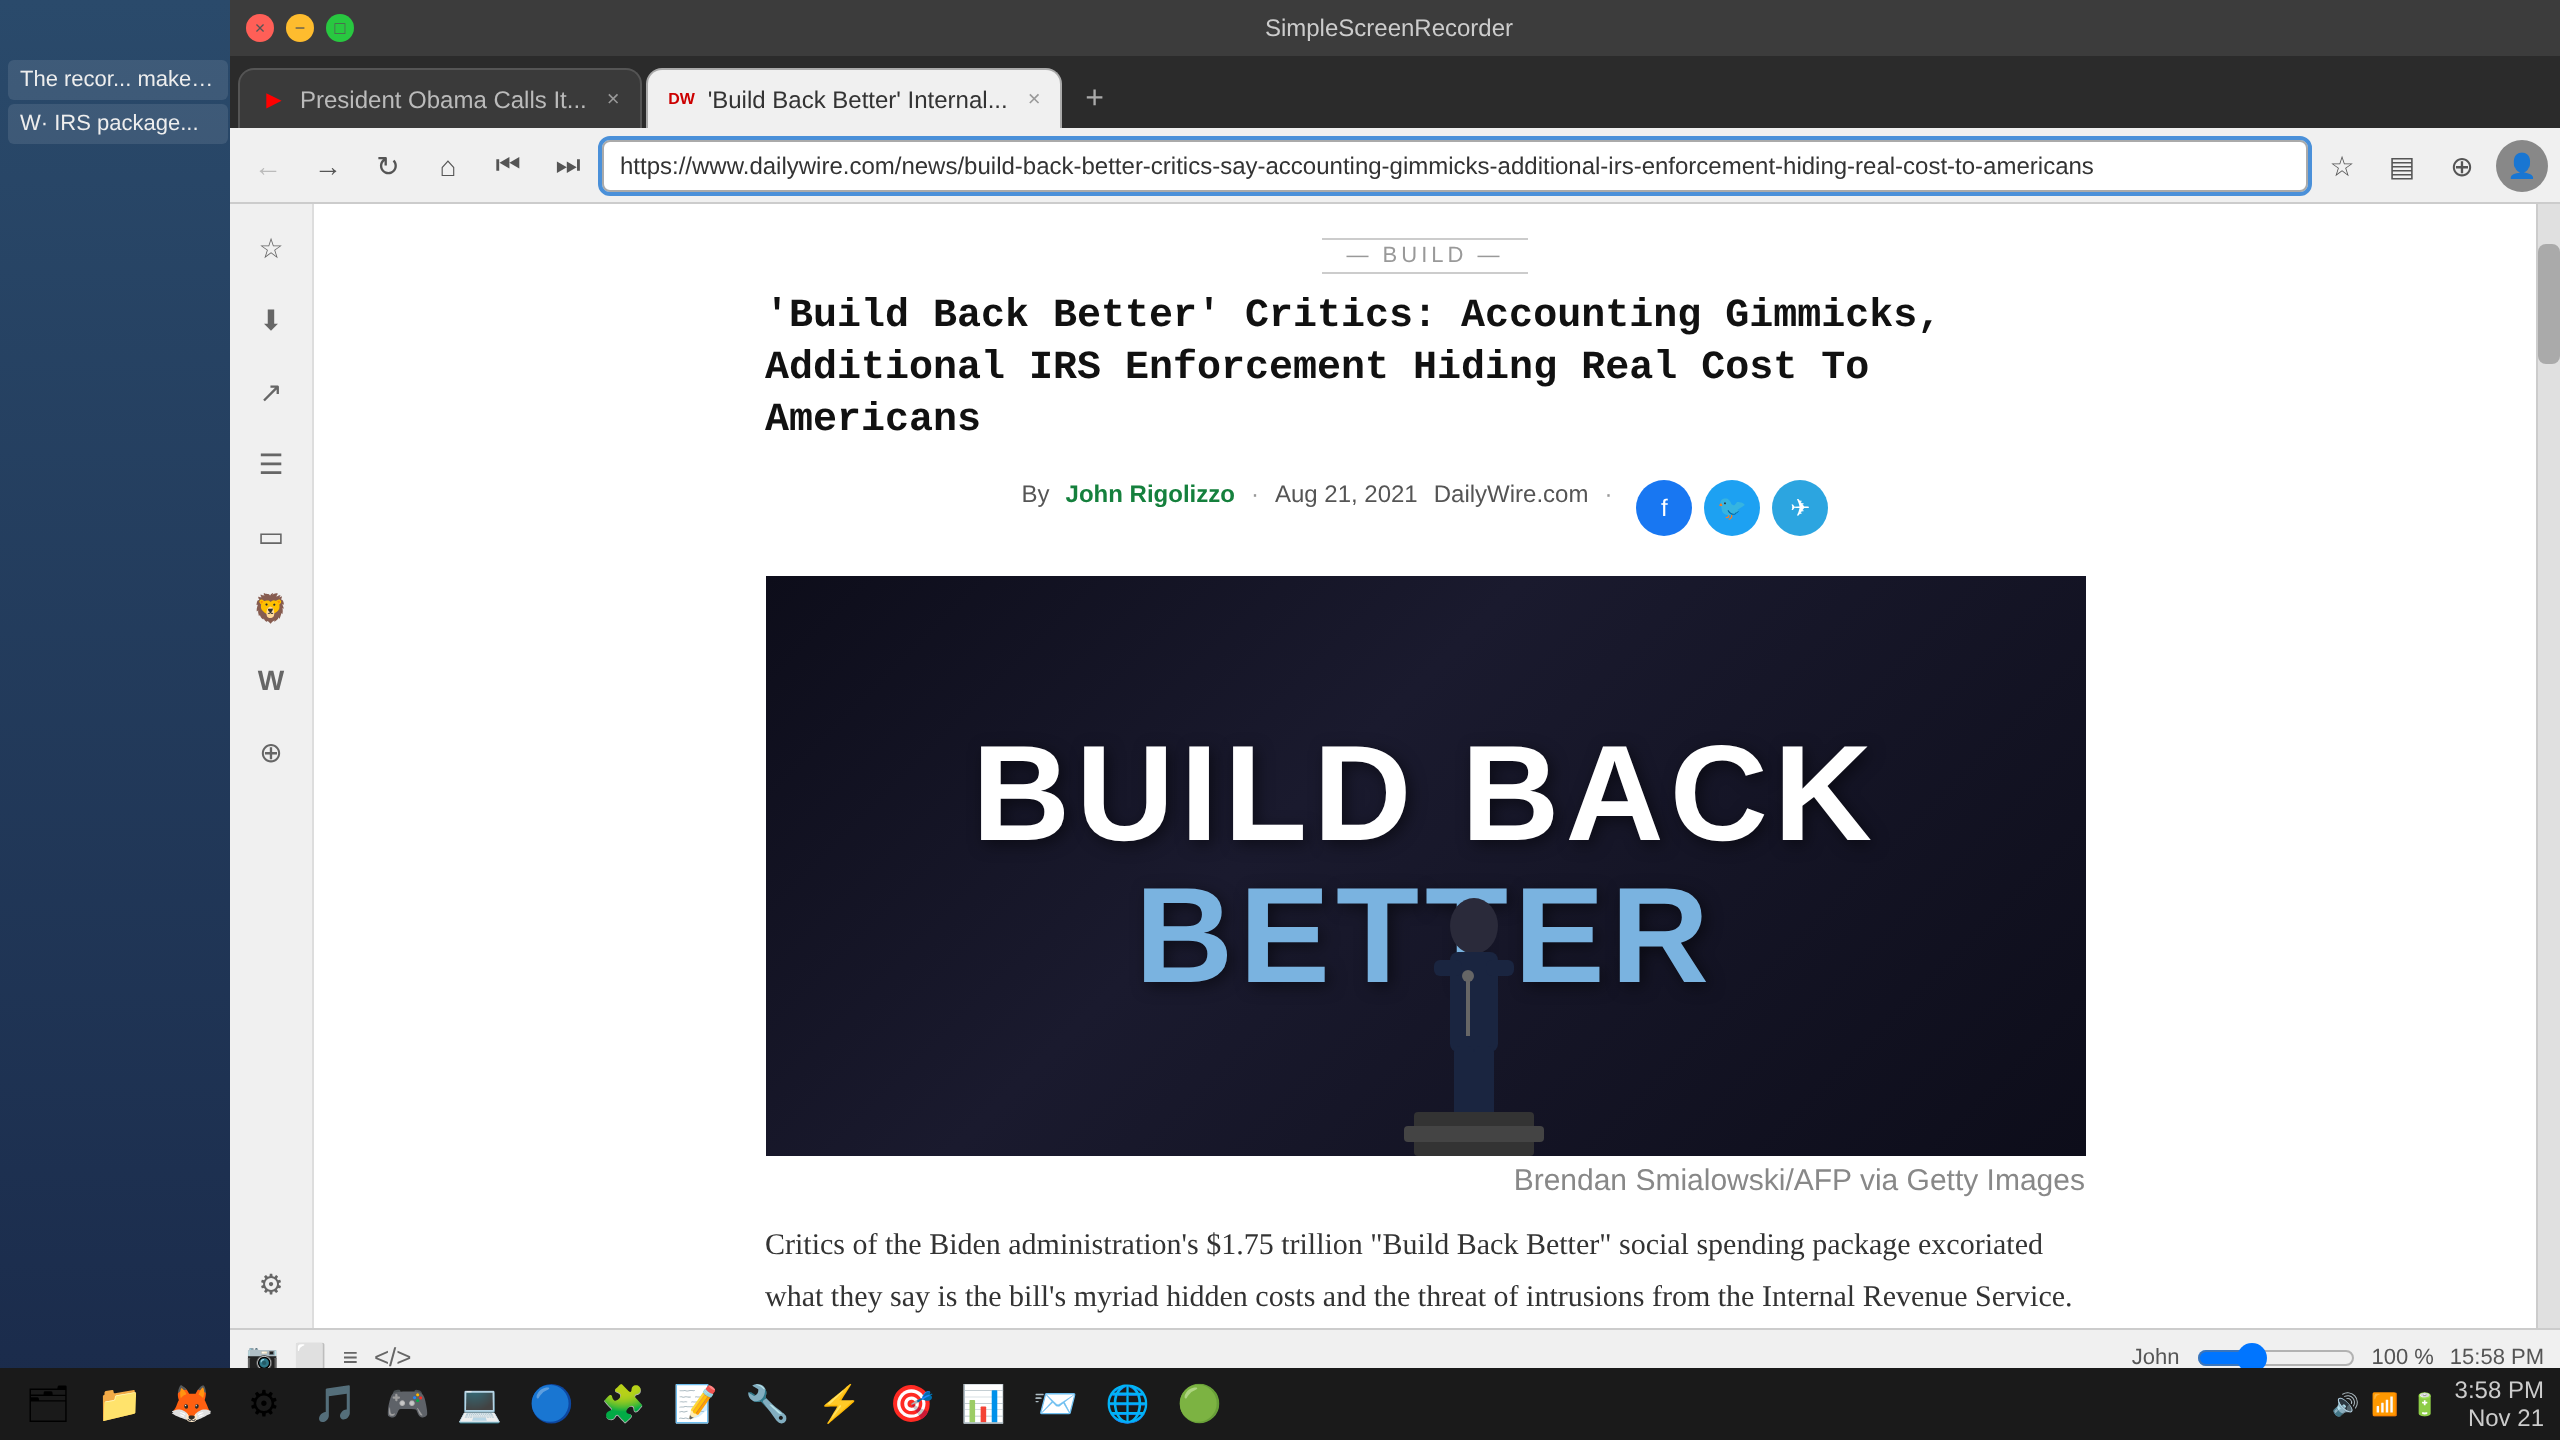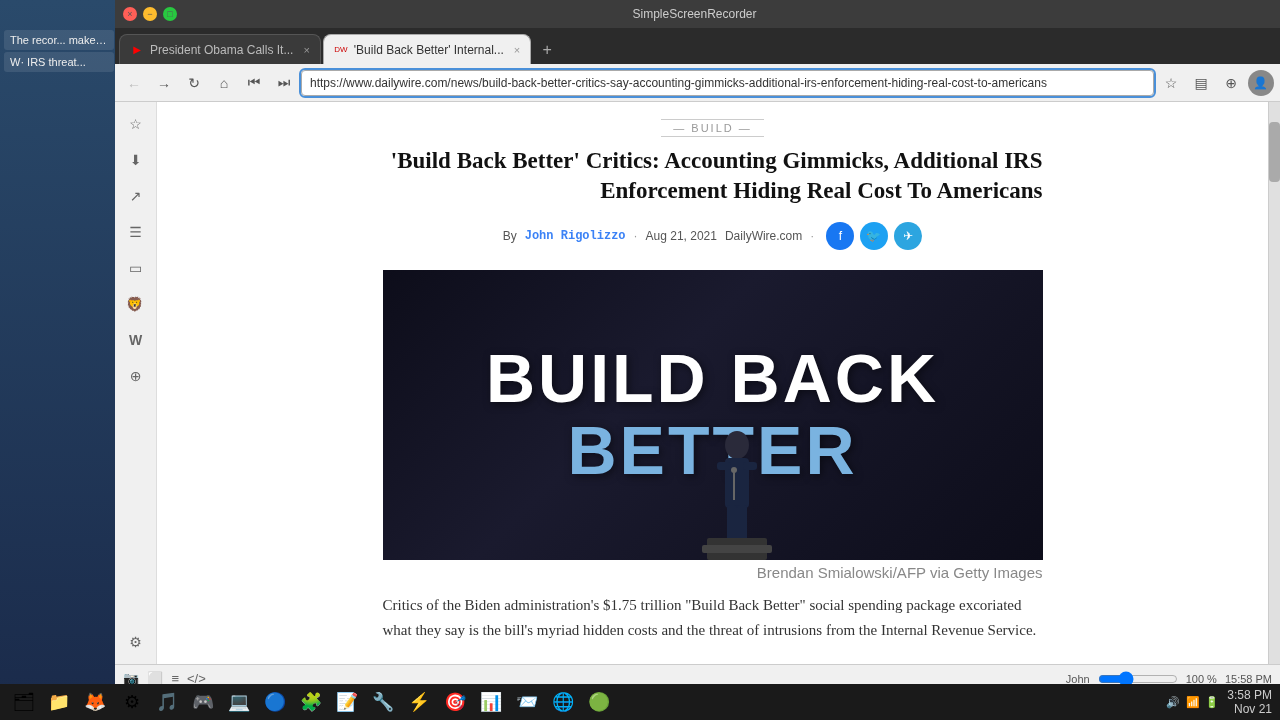--- a/index.html
+++ b/index.html
@@ -145,40 +145,39 @@
       margin-bottom: 12px;
       font-family: Arial, sans-serif;
     }
     .news-tag span {
       border-top: 1px solid #ccc;
       border-bottom: 1px solid #ccc;
       padding: 2px 12px;
     }
 
     .article-title {
-      text-align: right;
-      font-size: 23px;
+      text-align: left;
+      font-size: 20px;
       font-weight: bold;
       line-height: 1.3;
       color: #111;
       margin-bottom: 16px;
-      font-family: Liberation Serif, serif;
+      font-family: Liberation Mono, monospace;
     }
 
     .article-meta {
       display: flex;
-      align-items: center;
       justify-content: center;
       gap: 8px;
       font-size: 12px;
       color: #555;
       margin-bottom: 20px;
       font-family: Arial, sans-serif;
     }
-    .author-name { color: #3b82f6; font-weight: bold; font-family: Liberation Mono, monospace; }
+    .author-name { color: #15803d; font-weight: bold; }
     .meta-dot { color: #999; }
     .social-icons { display: flex; gap: 6px; margin-left: 4px; }
     .social-icon {
       width: 28px; height: 28px; border-radius: 50%;
       display: flex; align-items: center; justify-content: center;
       color: white; font-size: 12px; cursor: pointer;
     }
     .social-icon.facebook { background: #1877f2; }
     .social-icon.twitter { background: #1da1f2; }
     .social-icon.telegram { background: #2ca5e0; }
@@ -312,21 +311,21 @@
       flex-direction: column;
     }
   </style>
 </head>
 <body>
 
 <div class="desktop-bg"></div>
 
 <div class="desktop-icons">
   <div class="desktop-item">The recor... make the...</div>
-  <div class="desktop-item">W· IRS threat...</div>
+  <div class="desktop-item">W· IRS package...</div>
 </div>
 
 <div class="browser-window">
 
   <div class="titlebar">
     <div class="titlebar-left">
       <div class="titlebar-icon close">×</div>
       <div class="titlebar-icon min">−</div>
       <div class="titlebar-icon max">□</div>
     </div>
@@ -334,21 +333,21 @@
     <div style="width:60px"></div>
   </div>
 
   <div class="tabbar">
     <div class="tab">
       <span class="tab-favicon yt">▶</span>
       <span class="tab-label">President Obama Calls It...</span>
       <span class="tab-close">×</span>
     </div>
     <div class="tab active">
-      <span class="tab-favicon dw" style="font-size:8px;font-weight:normal;color:#cc0000;">DW</span>
+      <span class="tab-favicon dw" style="font-size:8px;font-weight:bold;color:#cc0000;">DW</span>
       <span class="tab-label">'Build Back Better' Internal...</span>
       <span class="tab-close">×</span>
     </div>
     <div class="tab-new">+</div>
   </div>
 
   <div class="toolbar">
     <button class="toolbar-btn disabled">←</button>
     <button class="toolbar-btn">→</button>
     <button class="toolbar-btn">↻</button>

